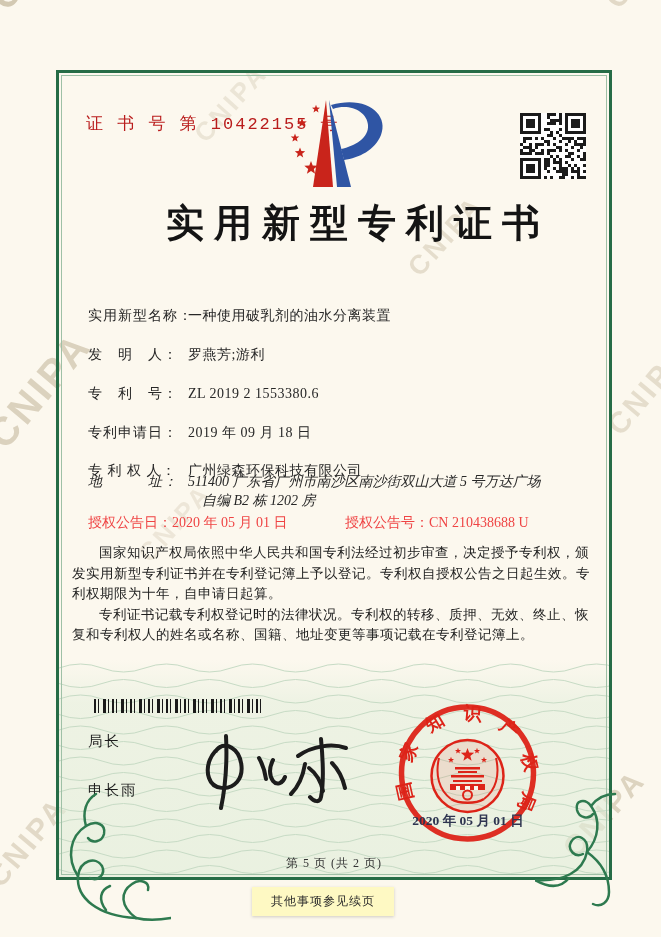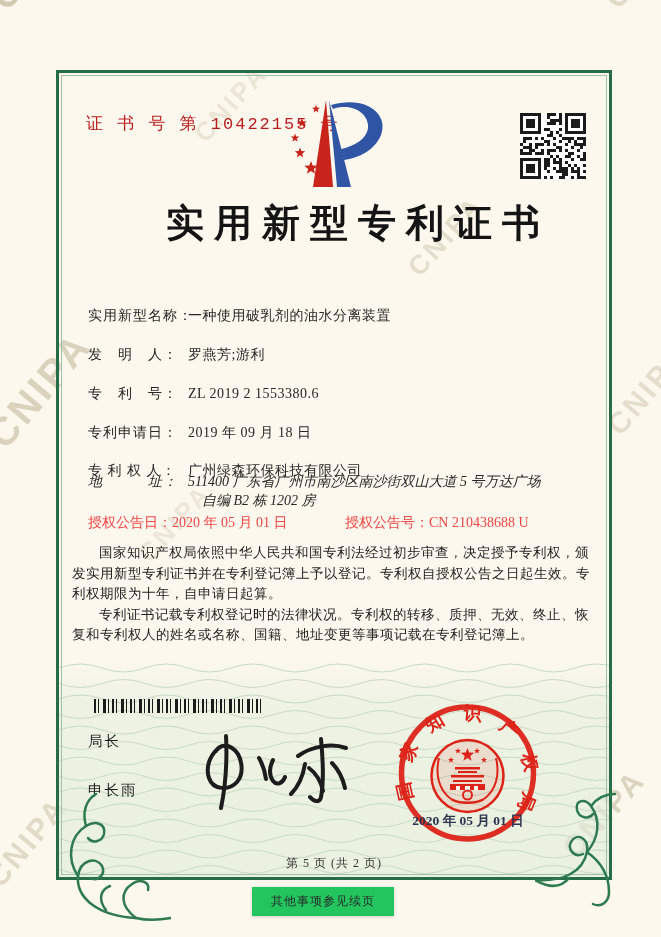--- a/index.html
+++ b/index.html
@@ -27,21 +27,21 @@
   .grant-row .gnum{position:absolute;left:257px;top:0;}
   .paragraphs{position:absolute;left:72px;top:543px;width:521px;z-index:3;}
   .paragraphs p{margin:0;font-size:13.5px;line-height:20.5px;text-indent:2em;color:#1e1e1e;letter-spacing:.5px;}
   .barcode{position:absolute;left:94px;top:699px;width:168px;height:14px;z-index:3;
      background:repeating-linear-gradient(90deg,#1a1a1a 0 2px,rgba(0,0,0,0) 2px 4px,#1a1a1a 4px 5px,rgba(0,0,0,0) 5px 9px,#1a1a1a 9px 12px,rgba(0,0,0,0) 12px 14px,#1a1a1a 14px 15px,rgba(0,0,0,0) 15px 18px);}
   .director{position:absolute;left:88px;z-index:3;font-size:14.5px;color:#1d1d1d;letter-spacing:2px;font-family:"Liberation Sans","DejaVu Sans",sans-serif;}
   .signature{position:absolute;left:192px;top:730px;z-index:4;}
   .seal{position:absolute;left:395px;top:700px;z-index:4;}
   .seal-date{position:absolute;left:399px;top:812px;width:138px;z-index:5;text-align:center;font-size:13.5px;font-weight:600;color:#2e3450;font-family:"Liberation Serif","DejaVu Serif",serif;}
   .page-info{position:absolute;left:56px;top:855px;width:556px;z-index:3;text-align:center;font-size:12px;letter-spacing:1px;color:#333;}
-  .cont-tab{position:absolute;left:252px;top:887px;width:142px;height:29px;z-index:3;background:#22c55e;box-shadow:0 1px 3px rgba(0,0,0,.18);
+  .cont-tab{position:absolute;left:252px;top:887px;width:142px;height:29px;z-index:3;background:#fef9c3;box-shadow:0 1px 3px rgba(0,0,0,.18);
      display:flex;align-items:center;justify-content:center;font-size:12px;letter-spacing:1px;color:#2b2b2b;}
   .flourish{position:absolute;z-index:3;}
 </style>
 </head>
 <body>
 
 <div class="page">
 
   <div id="wm-layer">
       <div class="wm" style="left: -18px; top: -8px; font-size: 36px; opacity: 0.5; transform: rotate(-52deg);">CNIPA</div>

